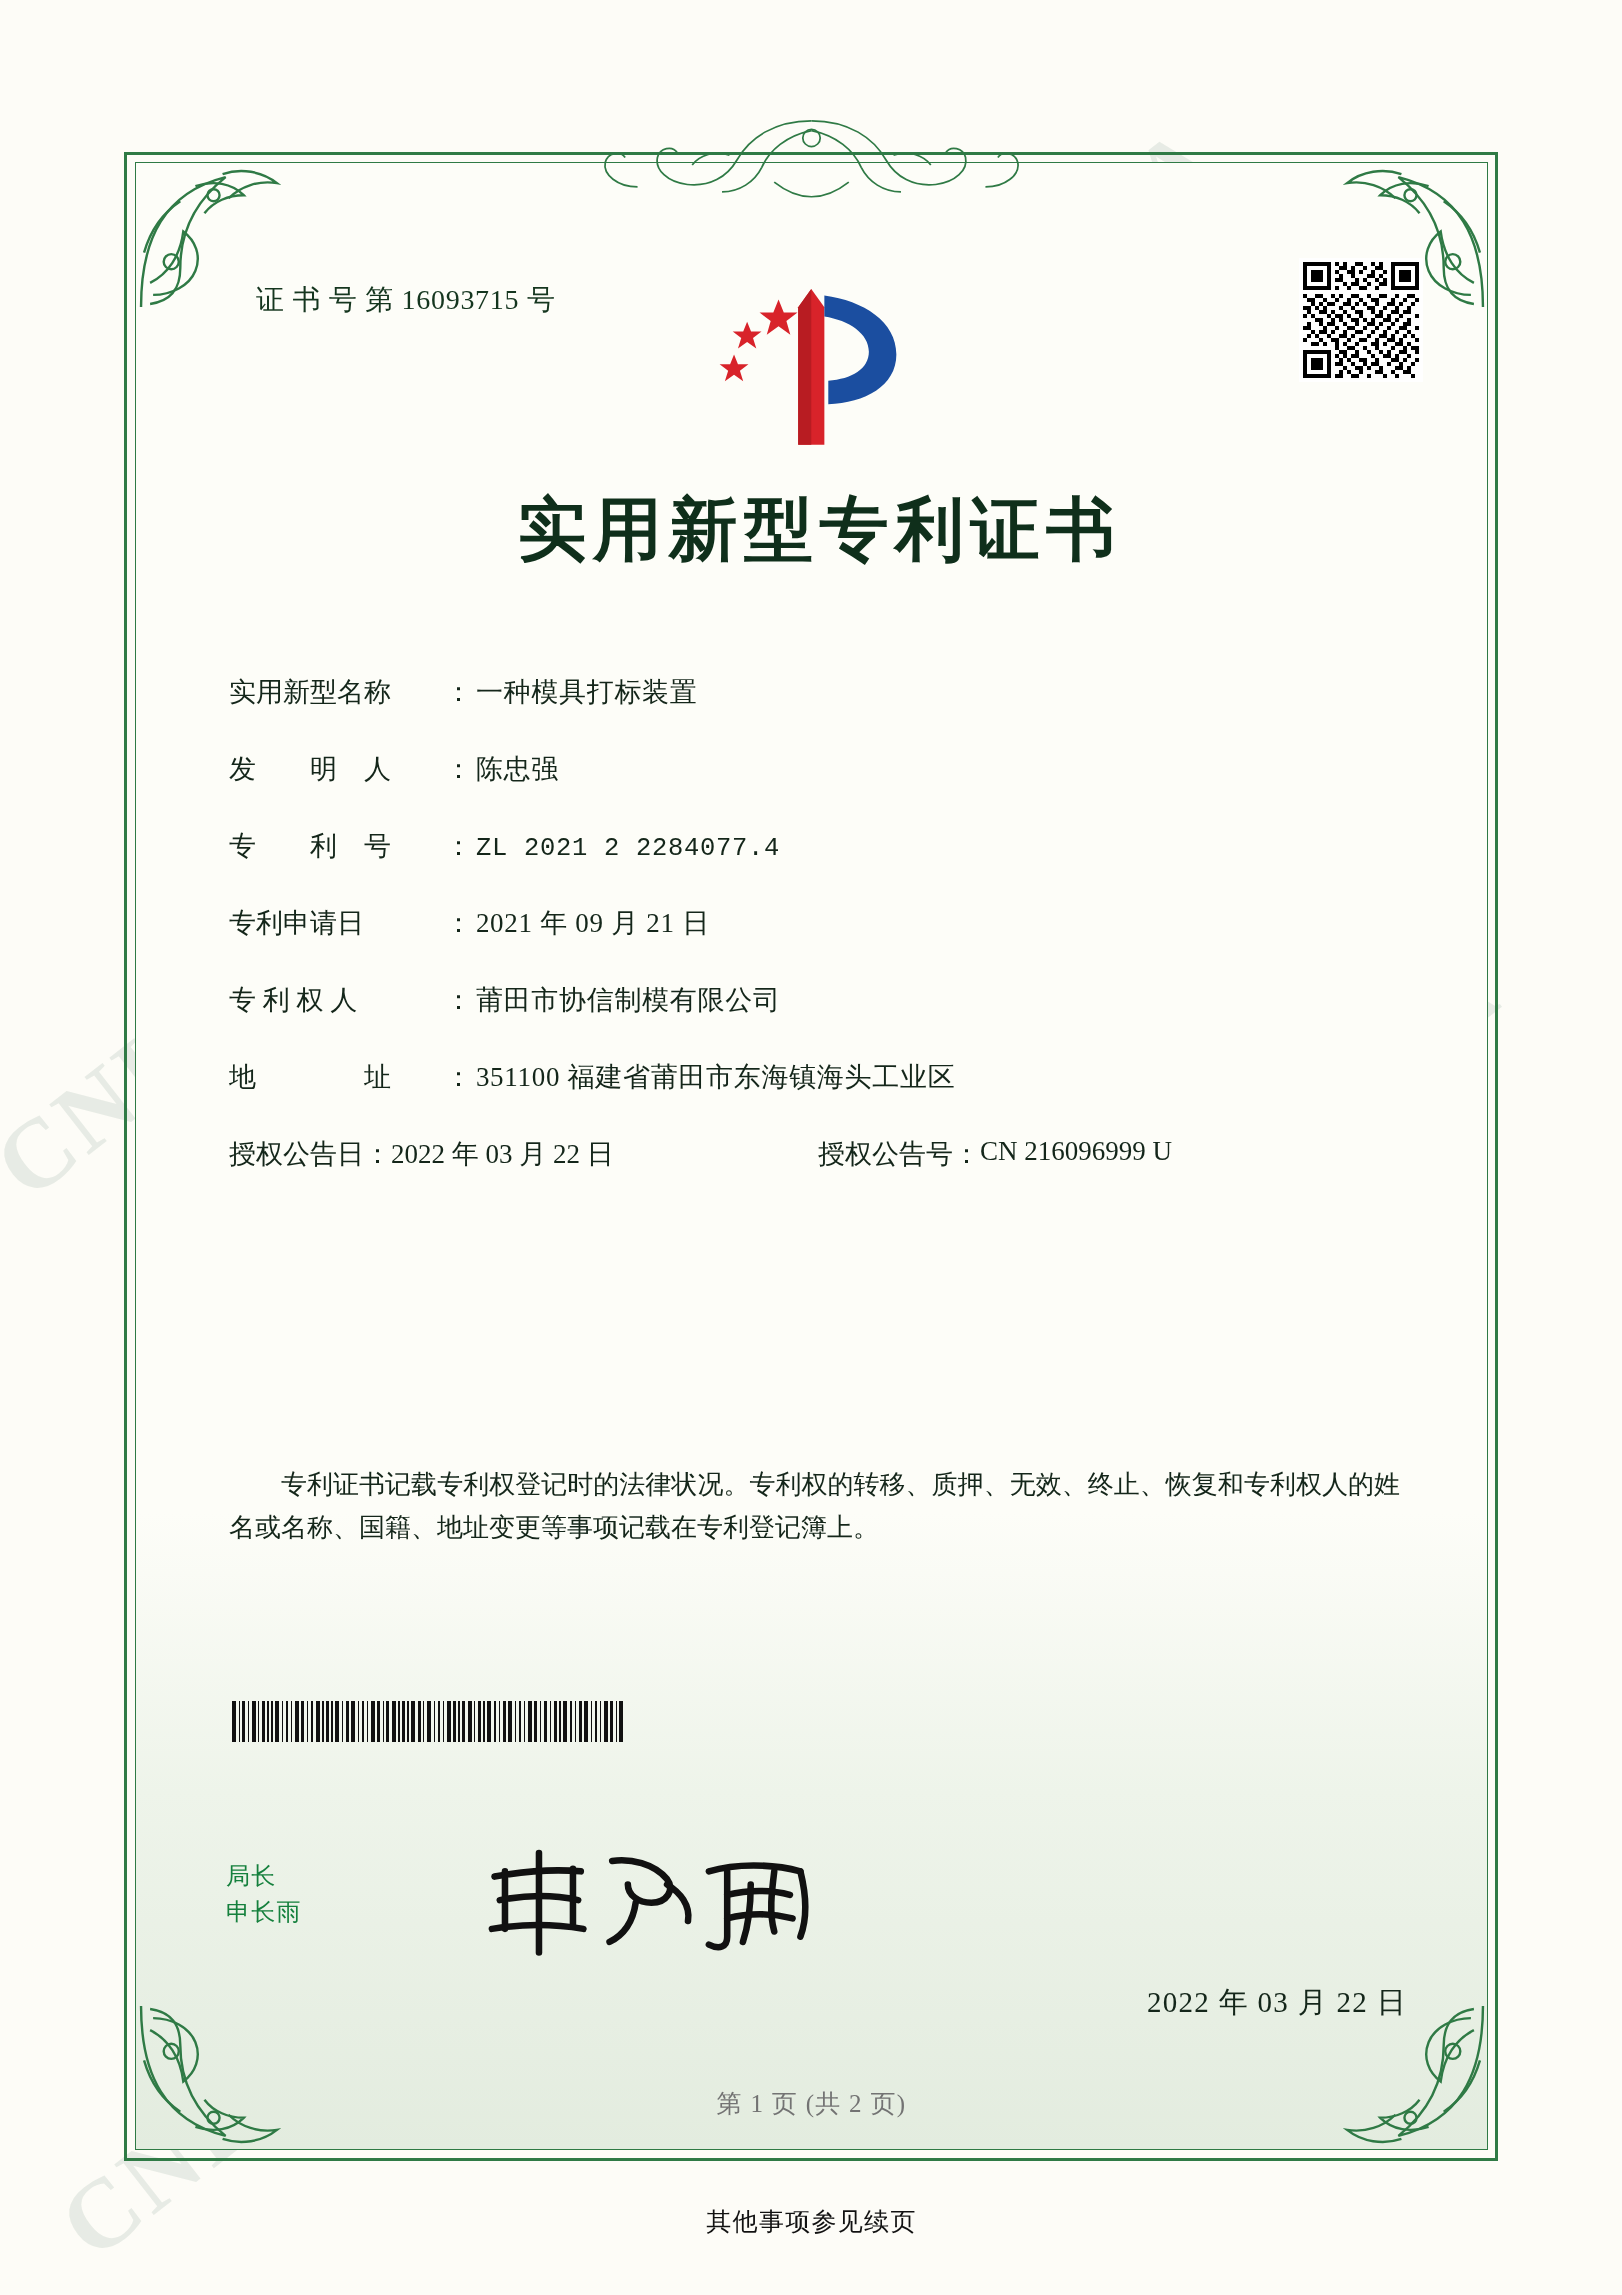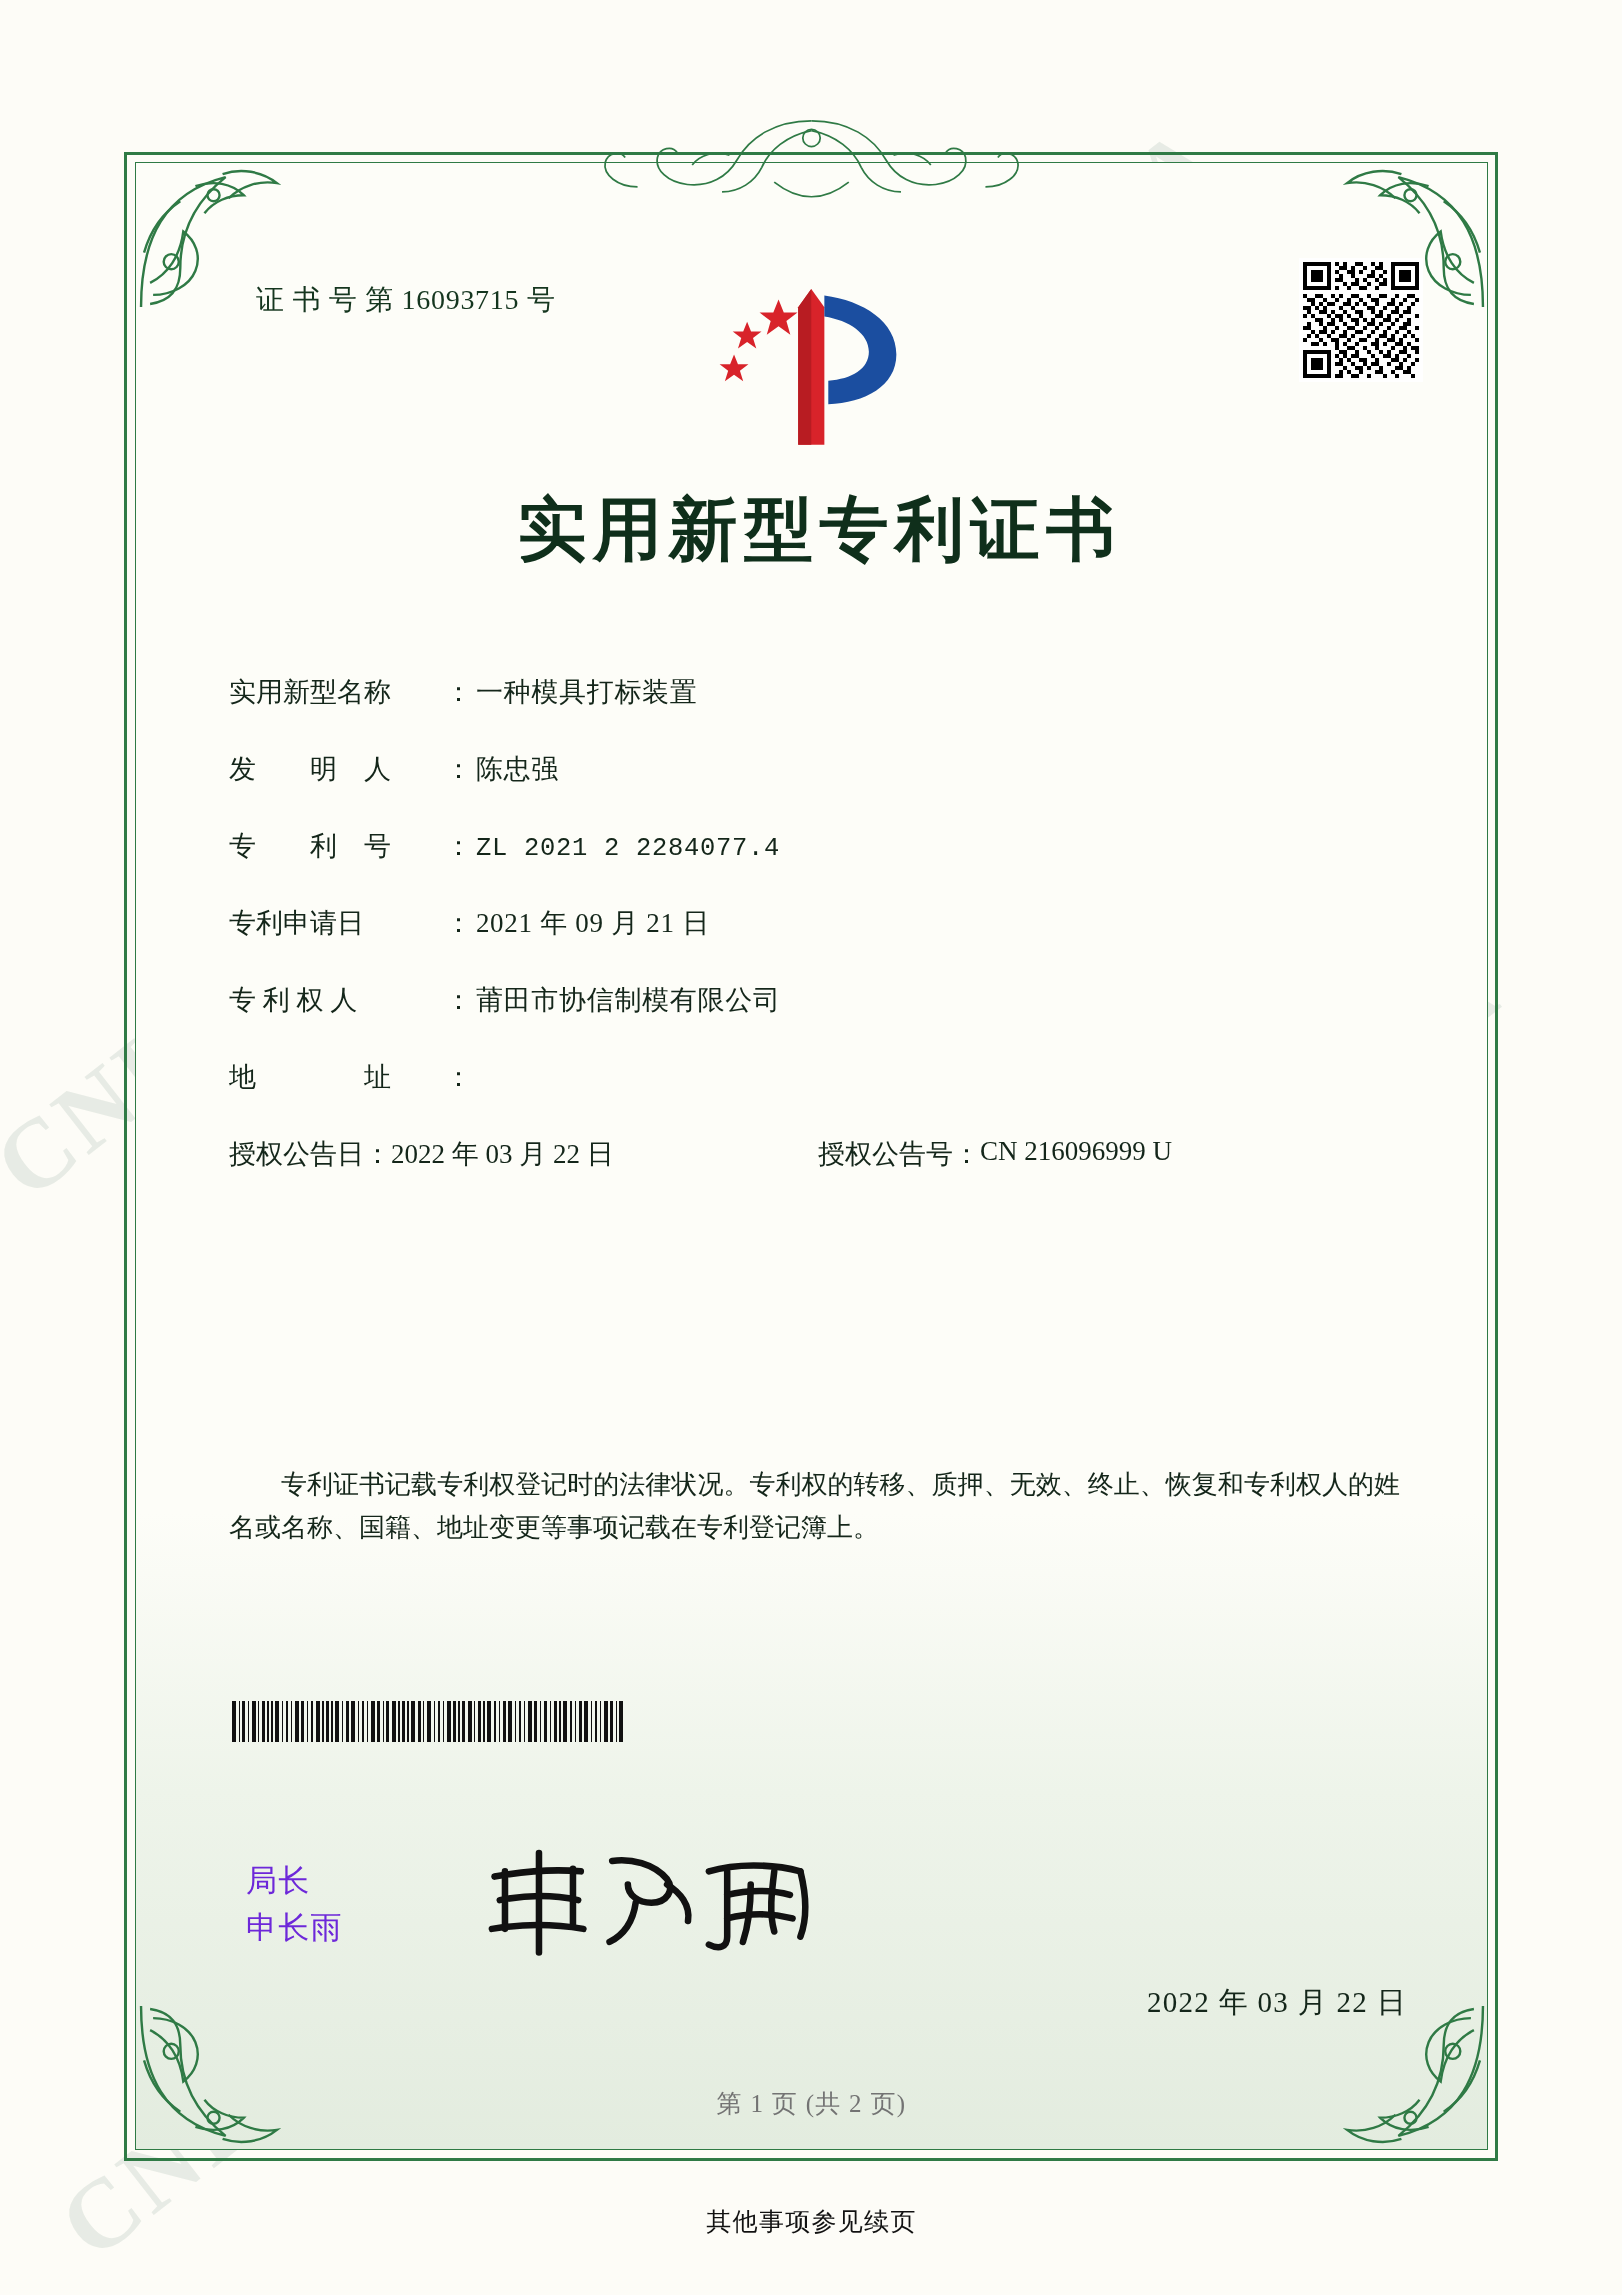--- a/index.html
+++ b/index.html
@@ -164,24 +164,24 @@
   .barcode {
     position: absolute;
     left: 232px; top: 1701px;
     width: 432px; height: 41px;
   }
   .barcode svg { width: 100%; height: 100%; display: block; }
 
   
   .sig-label {
     position: absolute;
-    left: 246px; top: 1858px;
-    font-size: 31px;
+    left: 226px; top: 1858px;
+    font-size: 24px;
     line-height: 1.5;
-    color: #6d28d9;
+    color: #15803d;
     letter-spacing: 1.3px;
   }
   .signature {
     position: absolute;
     left: 471px; top: 1832px;
     width: 366px; height: 131px;
     color: #111;
   }
   .signature svg { width: 100%; height: 100%; display: block; }
 
@@ -567,20 +567,21 @@
 
     <div class="field">
       <span class="lbl">专 利 权 人</span>
       <span class="colon">：</span>
       <span class="val">莆田市协信制模有限公司</span>
     </div>
 
     <div class="field">
       <span class="lbl">地　　　　址</span>
       <span class="colon">：</span>
+      <span class="val">351100 福建省莆田市东海镇海头工业区</span>
     </div>
 
     <div class="row-two">
       <div class="seg1">
         <span class="lbl">授权公告日</span>
         <span class="colon">：</span>
         <span class="val">2022 年 03 月 22 日</span>
       </div>
       <div class="seg2">
         <span class="lbl">授权公告号</span>

